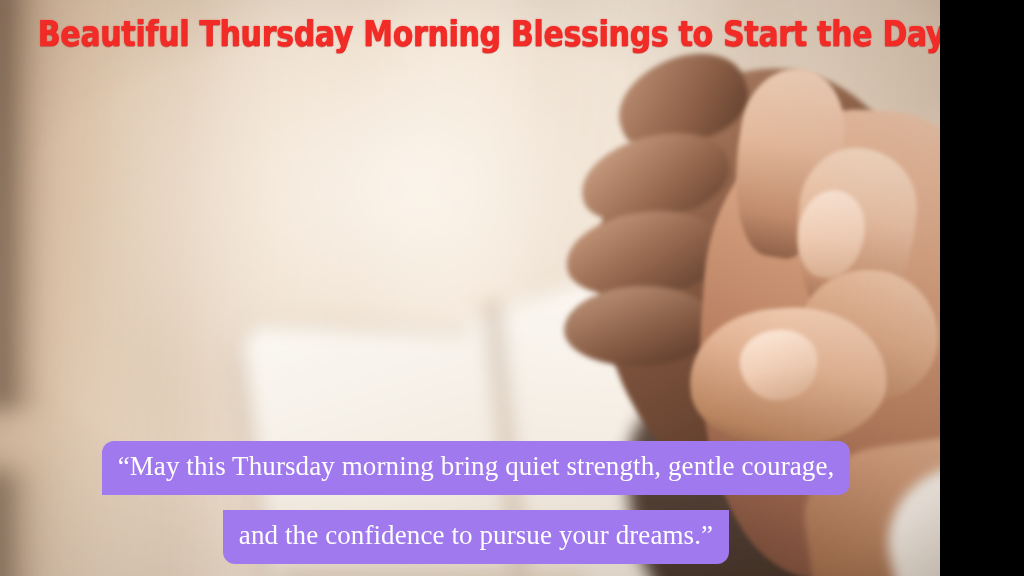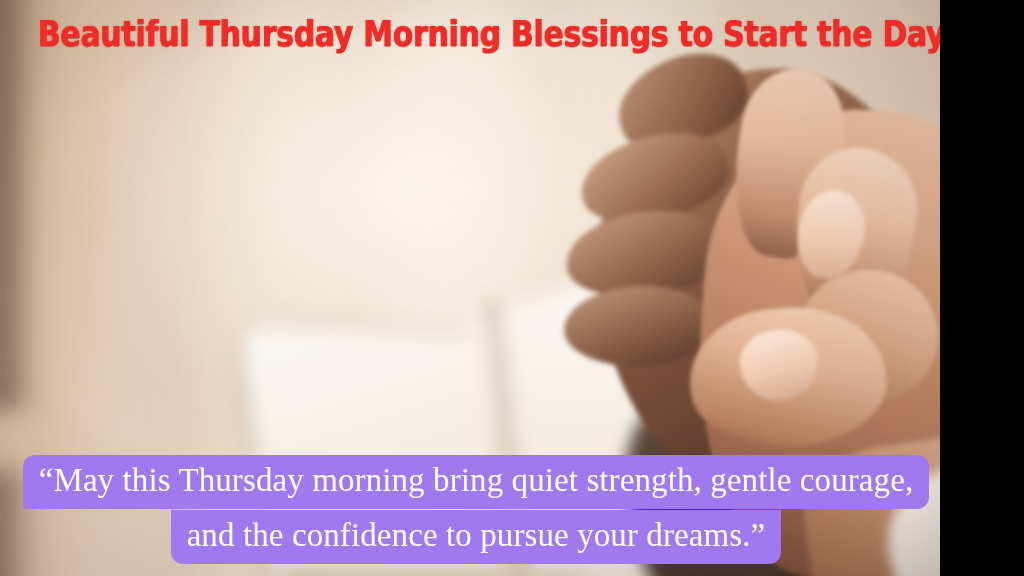--- a/index.html
+++ b/index.html
@@ -320,36 +320,36 @@
       0 0 2px rgba(242,43,39,0.55);
   }
 
   
   .quote {
     position: absolute;
     left: 12px; right: 0;
     bottom: 12px;
     text-align: center;
     font-family: "Liberation Serif", "DejaVu Serif", serif;
-    font-size: 33px;
+    font-size: 27px;
     line-height: 48px;
     color: #ffffff;
     pointer-events: none;
   }
   .quote .ln {
     display: inline-block;
     background: #a179ee;
     padding: 1px 16px 5px 16px;
     border-radius: 12px;
     box-decoration-break: clone;
     white-space: nowrap;
     letter-spacing: 0.1px;
   }
   .quote .ln1 { border-radius: 12px 12px 12px 0; }
-  .quote .ln2 { border-radius: 0 0 12px 12px; margin-top: 1px; }
+  .quote .ln2 { border-radius: 0 0 12px 12px; margin-top: 15px; }
   .quote-rows { display: flex; flex-direction: column; align-items: center; gap: 0; }
 </style>
 </head>
 <body>
 
 <div id="stage">
 
   <div class="photo">
 
     <div class="wood"></div>

